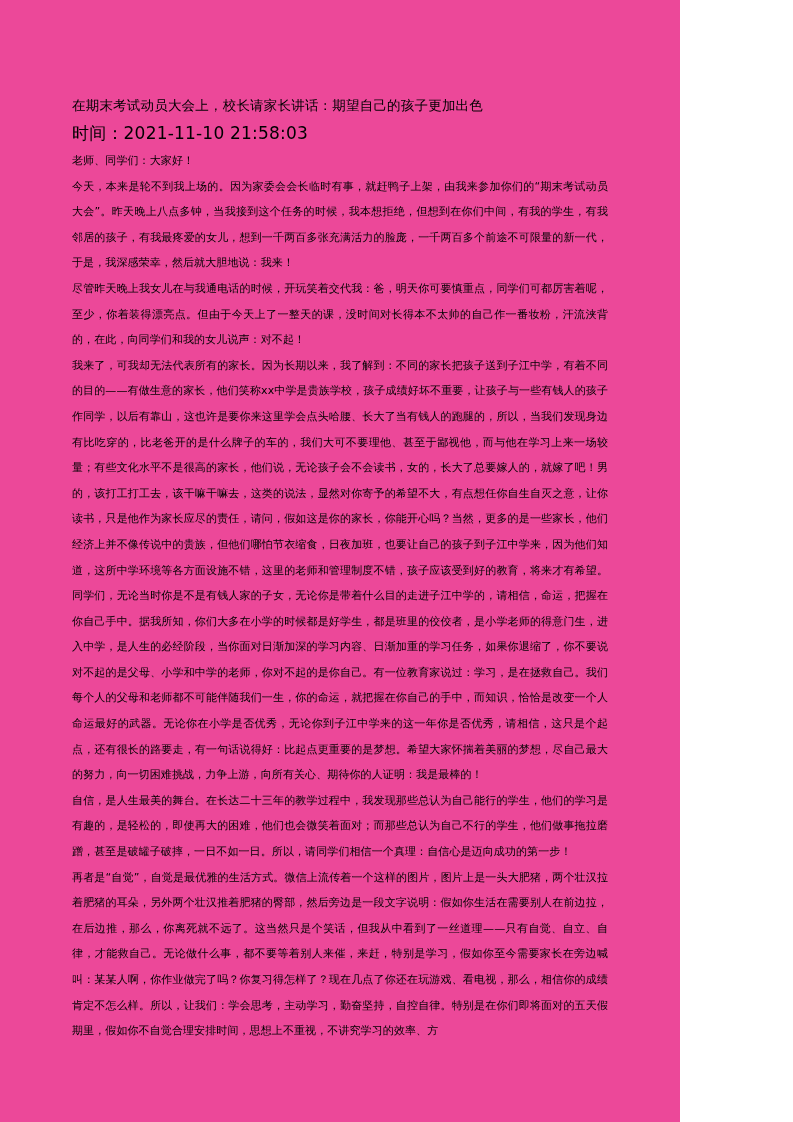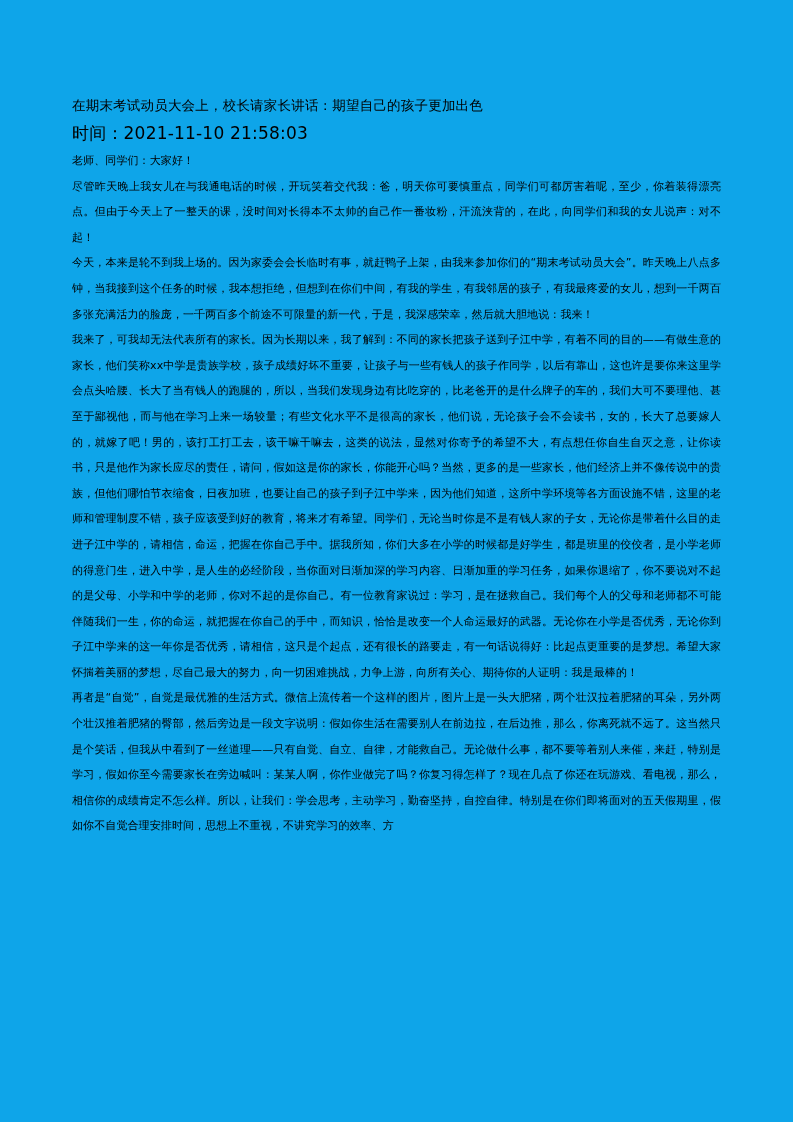--- a/index.html
+++ b/index.html
@@ -9,24 +9,24 @@
   }
   body {
     width: 793px;
     height: 1122px;
     font-family: "DejaVu Sans", "Liberation Sans", sans-serif;
     color: #000000;
     overflow: hidden;
   }
   .page {
     box-sizing: border-box;
-    width: 793px;
+    width: 680px;
     height: 1122px;
     padding: 92px 72px 40px 72px;
-    background: #0ea5e9;
+    background: #ec4899;
   }
   .doc-title {
     font-size: 13.5px;
     line-height: 26px;
     margin: 0 0 2px 0;
     letter-spacing: 0.2px;
   }
   .doc-time {
     font-size: 17px;
     line-height: 26px;
@@ -42,17 +42,18 @@
     letter-spacing: 0.1px;
   }
 </style>
 </head>
 <body>
 
 <div class="page">
   <p class="doc-title">在期末考试动员大会上，校长请家长讲话：期望自己的孩子更加出色</p>
   <p class="doc-time">时间：2021-11-10 21:58:03</p>
   <p class="body-para">老师、同学们：大家好！</p>
+  <p class="body-para">今天，本来是轮不到我上场的。因为家委会会长临时有事，就赶鸭子上架，由我来参加你们的“期末考试动员大会”。昨天晚上八点多钟，当我接到这个任务的时候，我本想拒绝，但想到在你们中间，有我的学生，有我邻居的孩子，有我最疼爱的女儿，想到一千两百多张充满活力的脸庞，一千两百多个前途不可限量的新一代，于是，我深感荣幸，然后就大胆地说：我来！</p>
   <p class="body-para">尽管昨天晚上我女儿在与我通电话的时候，开玩笑着交代我：爸，明天你可要慎重点，同学们可都厉害着呢，至少，你着装得漂亮点。但由于今天上了一整天的课，没时间对长得本不太帅的自己作一番妆粉，汗流浃背的，在此，向同学们和我的女儿说声：对不起！</p>
-  <p class="body-para">今天，本来是轮不到我上场的。因为家委会会长临时有事，就赶鸭子上架，由我来参加你们的“期末考试动员大会”。昨天晚上八点多钟，当我接到这个任务的时候，我本想拒绝，但想到在你们中间，有我的学生，有我邻居的孩子，有我最疼爱的女儿，想到一千两百多张充满活力的脸庞，一千两百多个前途不可限量的新一代，于是，我深感荣幸，然后就大胆地说：我来！</p>
   <p class="body-para">我来了，可我却无法代表所有的家长。因为长期以来，我了解到：不同的家长把孩子送到子江中学，有着不同的目的——有做生意的家长，他们笑称xx中学是贵族学校，孩子成绩好坏不重要，让孩子与一些有钱人的孩子作同学，以后有靠山，这也许是要你来这里学会点头哈腰、长大了当有钱人的跑腿的，所以，当我们发现身边有比吃穿的，比老爸开的是什么牌子的车的，我们大可不要理他、甚至于鄙视他，而与他在学习上来一场较量；有些文化水平不是很高的家长，他们说，无论孩子会不会读书，女的，长大了总要嫁人的，就嫁了吧！男的，该打工打工去，该干嘛干嘛去，这类的说法，显然对你寄予的希望不大，有点想任你自生自灭之意，让你读书，只是他作为家长应尽的责任，请问，假如这是你的家长，你能开心吗？当然，更多的是一些家长，他们经济上并不像传说中的贵族，但他们哪怕节衣缩食，日夜加班，也要让自己的孩子到子江中学来，因为他们知道，这所中学环境等各方面设施不错，这里的老师和管理制度不错，孩子应该受到好的教育，将来才有希望。同学们，无论当时你是不是有钱人家的子女，无论你是带着什么目的走进子江中学的，请相信，命运，把握在你自己手中。据我所知，你们大多在小学的时候都是好学生，都是班里的佼佼者，是小学老师的得意门生，进入中学，是人生的必经阶段，当你面对日渐加深的学习内容、日渐加重的学习任务，如果你退缩了，你不要说对不起的是父母、小学和中学的老师，你对不起的是你自己。有一位教育家说过：学习，是在拯救自己。我们每个人的父母和老师都不可能伴随我们一生，你的命运，就把握在你自己的手中，而知识，恰恰是改变一个人命运最好的武器。无论你在小学是否优秀，无论你到子江中学来的这一年你是否优秀，请相信，这只是个起点，还有很长的路要走，有一句话说得好：比起点更重要的是梦想。希望大家怀揣着美丽的梦想，尽自己最大的努力，向一切困难挑战，力争上游，向所有关心、期待你的人证明：我是最棒的！</p>
+  <p class="body-para">自信，是人生最美的舞台。在长达二十三年的教学过程中，我发现那些总认为自己能行的学生，他们的学习是有趣的，是轻松的，即使再大的困难，他们也会微笑着面对；而那些总认为自己不行的学生，他们做事拖拉磨蹭，甚至是破罐子破摔，一日不如一日。所以，请同学们相信一个真理：自信心是迈向成功的第一步！</p>
   <p class="body-para">再者是“自觉”，自觉是最优雅的生活方式。微信上流传着一个这样的图片，图片上是一头大肥猪，两个壮汉拉着肥猪的耳朵，另外两个壮汉推着肥猪的臀部，然后旁边是一段文字说明：假如你生活在需要别人在前边拉，在后边推，那么，你离死就不远了。这当然只是个笑话，但我从中看到了一丝道理——只有自觉、自立、自律，才能救自己。无论做什么事，都不要等着别人来催，来赶，特别是学习，假如你至今需要家长在旁边喊叫：某某人啊，你作业做完了吗？你复习得怎样了？现在几点了你还在玩游戏、看电视，那么，相信你的成绩肯定不怎么样。所以，让我们：学会思考，主动学习，勤奋坚持，自控自律。特别是在你们即将面对的五天假期里，假如你不自觉合理安排时间，思想上不重视，不讲究学习的效率、方</p>
 </div>
 
 </body></html>

